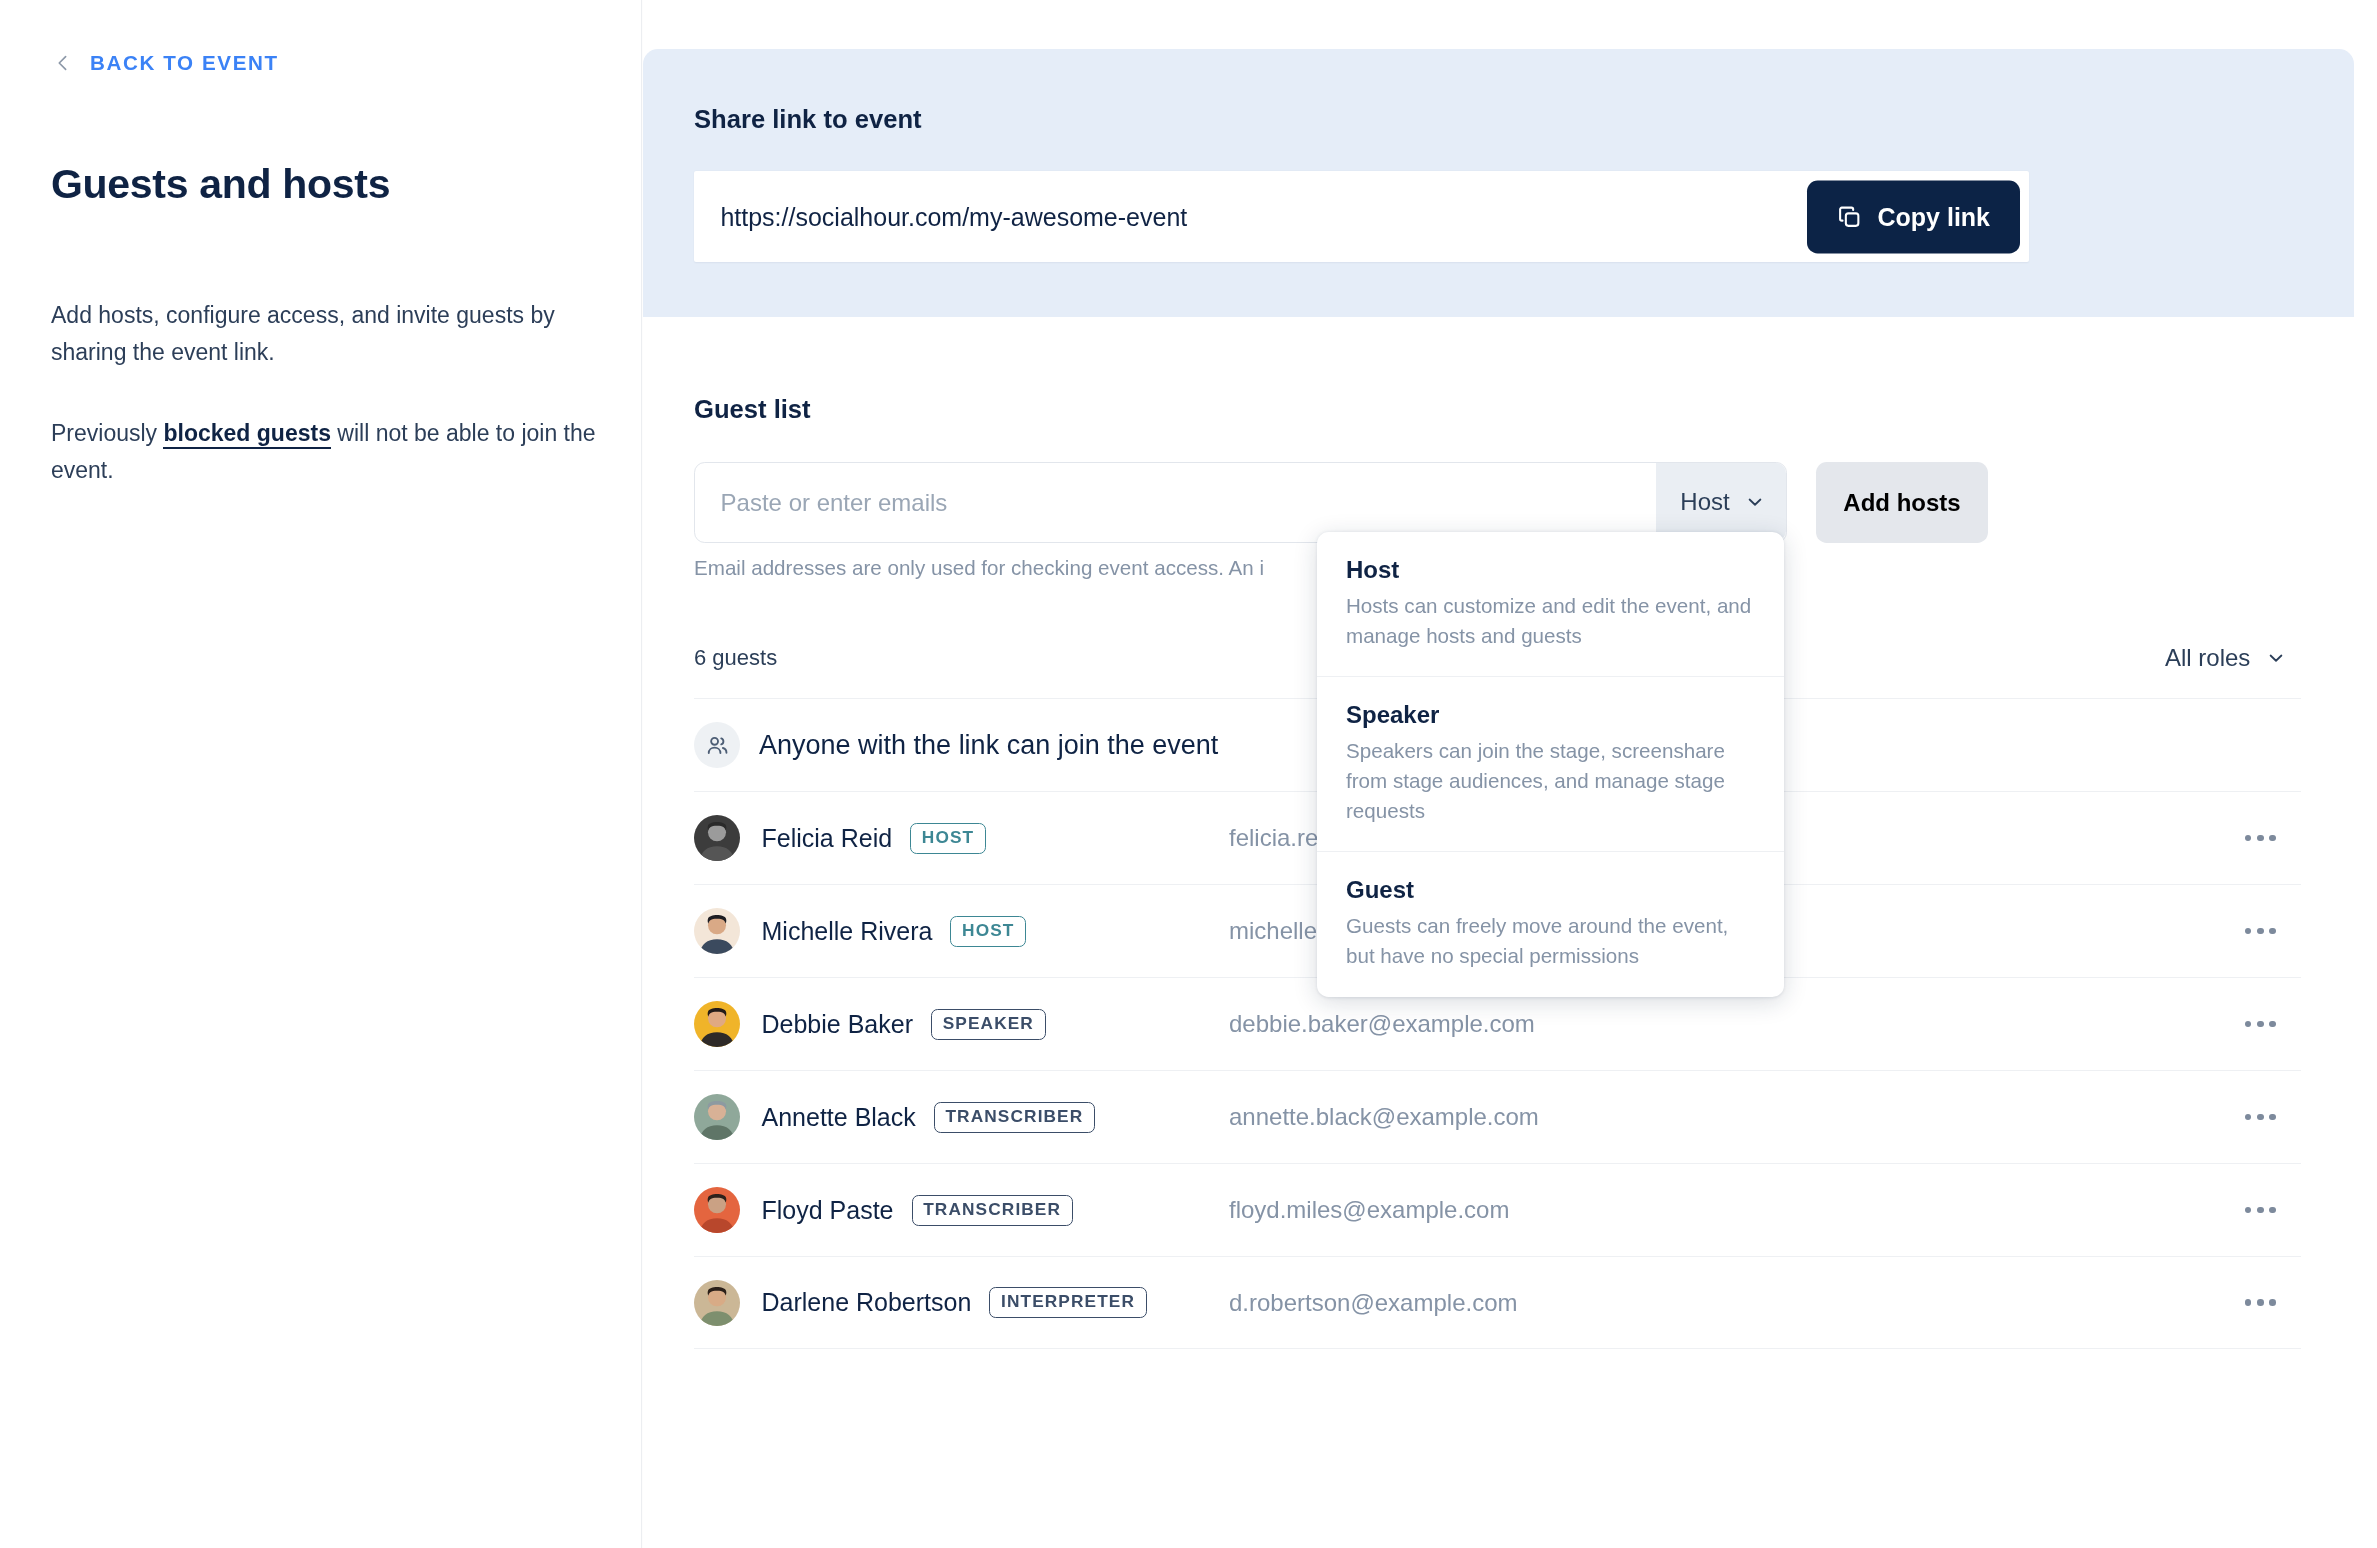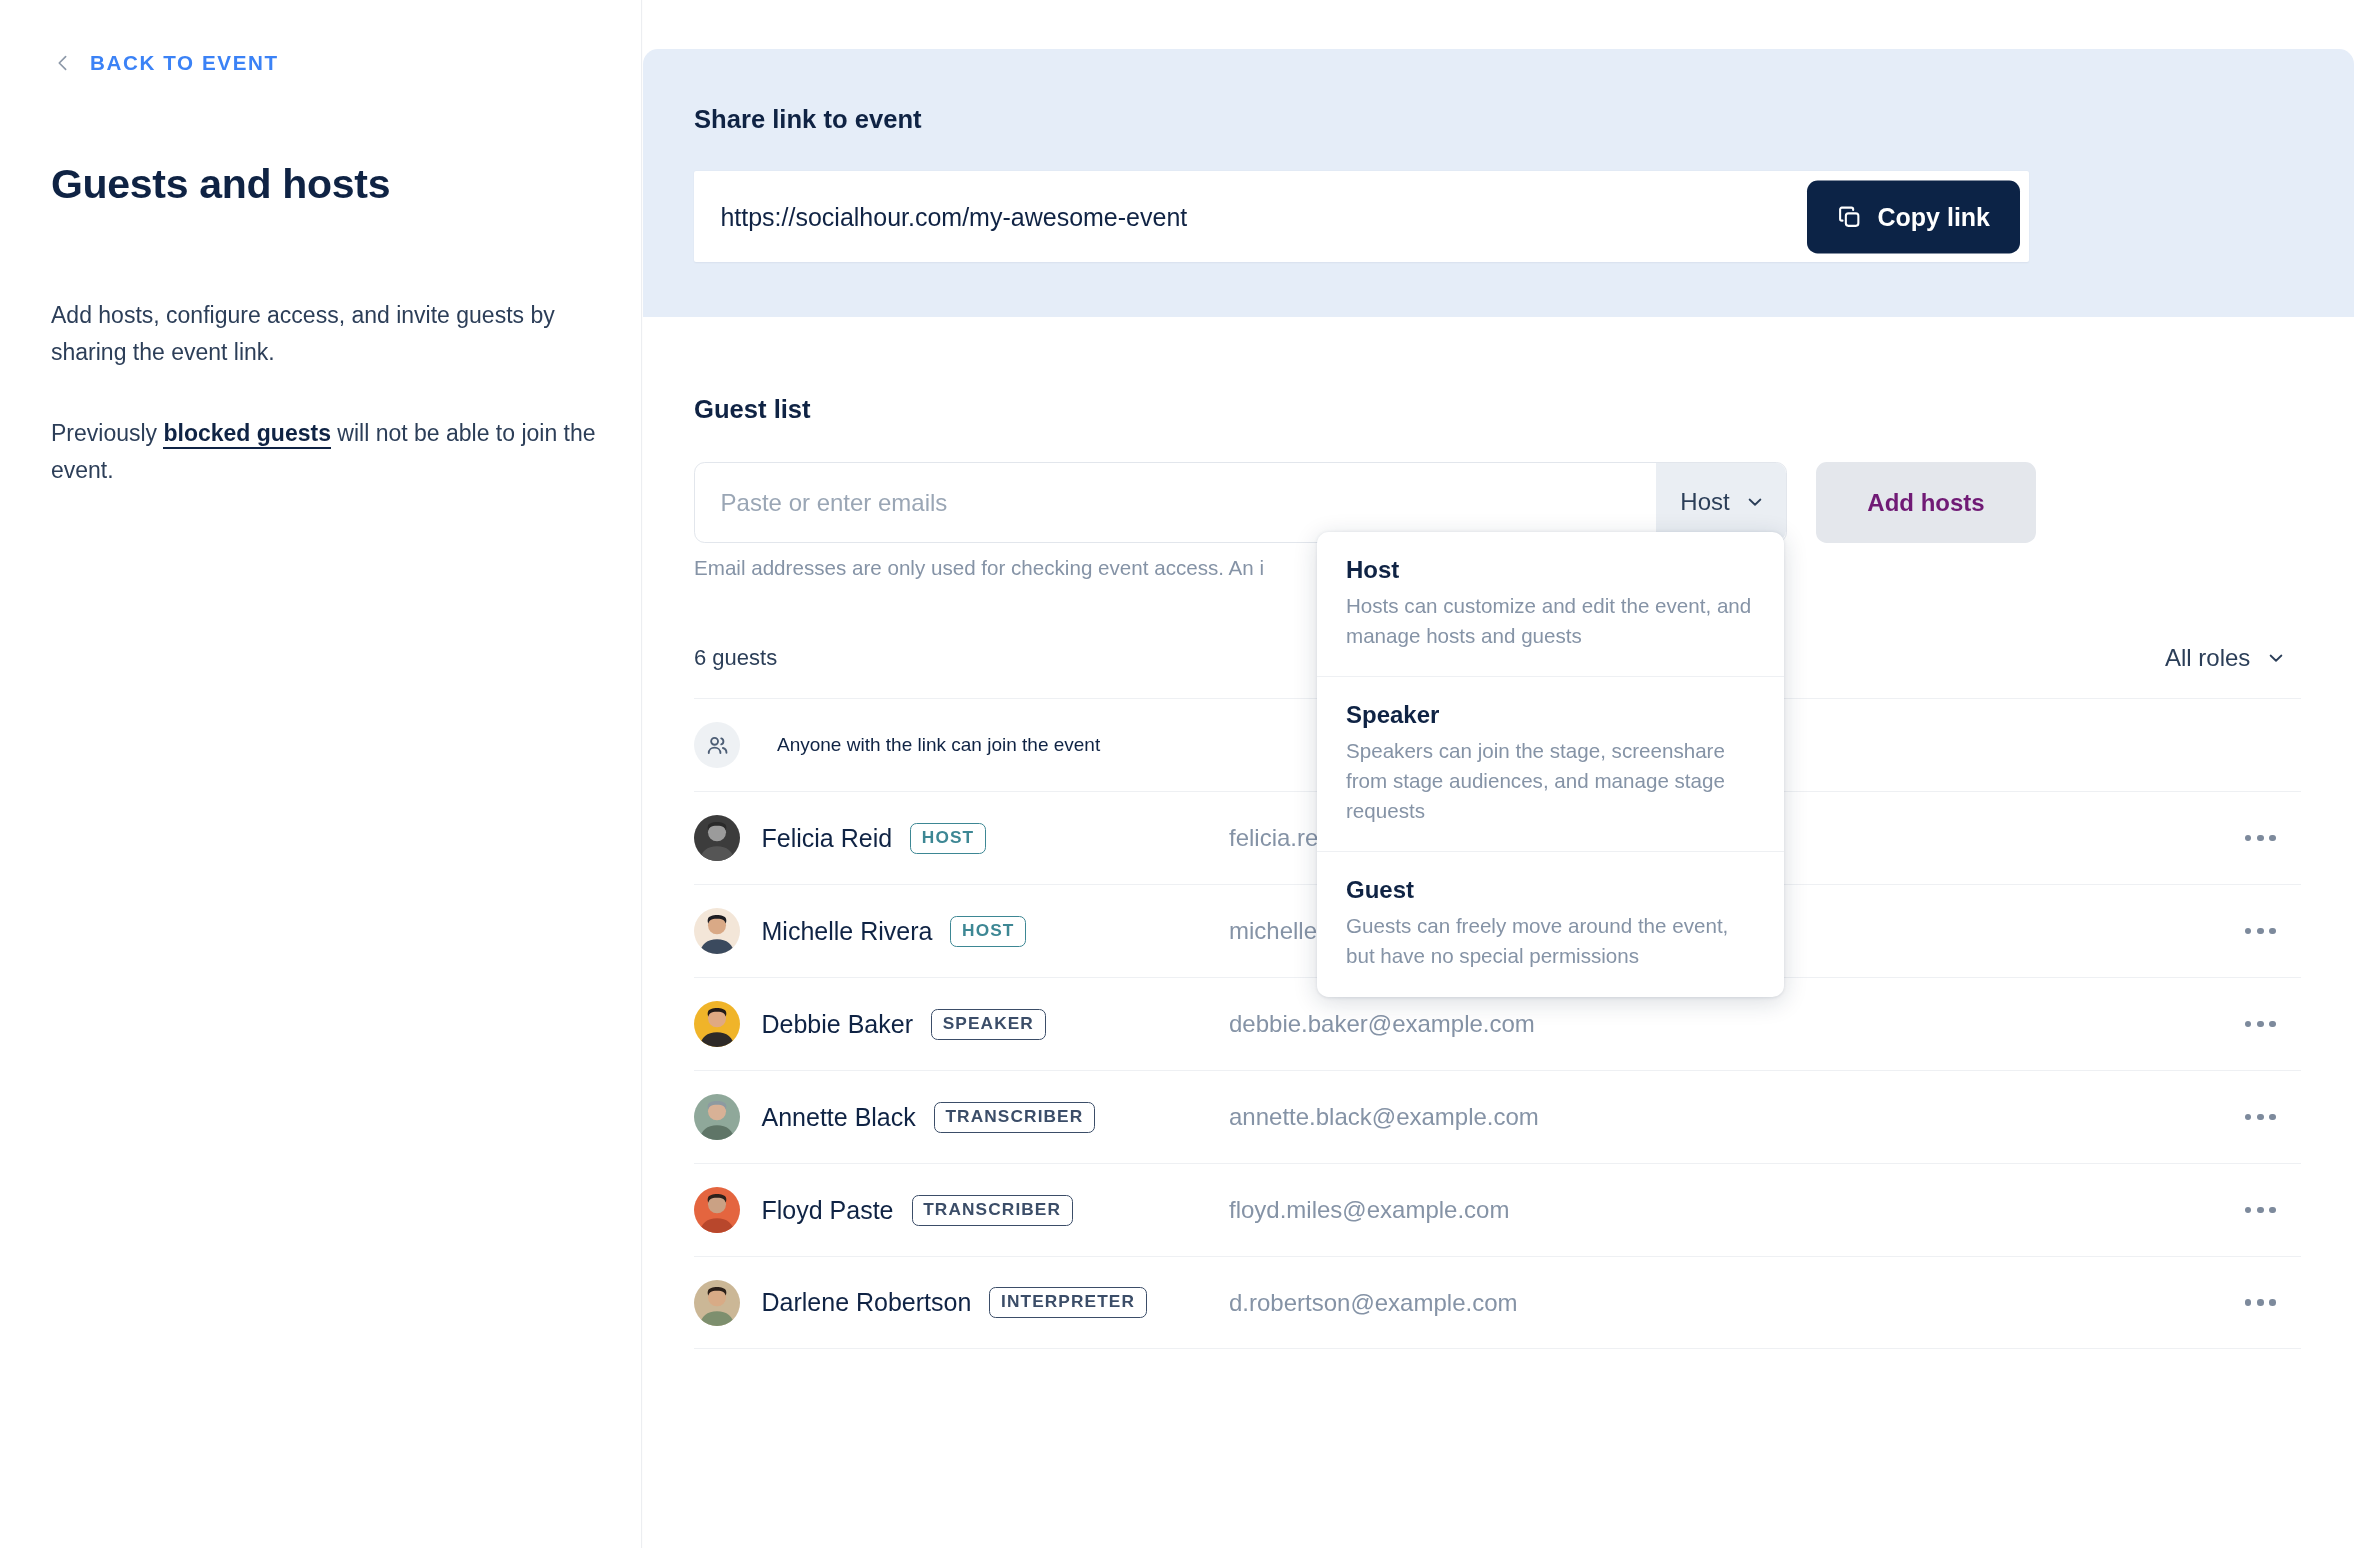--- a/index.html
+++ b/index.html
@@ -92,23 +92,23 @@
     font-size: 24px; color: #9aa6b5; white-space: nowrap;
   }
   .role-select {
     position: absolute; right: 0px; top: 0px; height: 78px; padding: 0 20.6px 0 24px;
     background: #eaeef3; border-radius: 0 10px 10px 0;
     display: flex; align-items: center; gap: 15.7px; cursor: pointer;
   }
   .role-select .lbl { font-size: 24px; color: #2b3e58; font-weight: 400; }
   .chev { width: 20px; height: 20px; display: block; }
   .add-hosts-btn {
-    position: absolute; left: 1816px; top: 462px; width: 220px; height: 81px;
+    position: absolute; left: 1816px; top: 462px; width: 172px; height: 81px;
     background: #e4e7ec; border: none; border-radius: 10.7px;
-    font-size: 24px; font-weight: 700; color: #701a75;
+    font-size: 24px; font-weight: 700; color: #000000;
     display: flex; align-items: center; justify-content: center; cursor: pointer;
     font-family: "Liberation Sans", sans-serif;
   }
   .helper-text {
     position: absolute; left: 694px; top: 556px;
     font-size: 20.6px; color: #8593a6; white-space: nowrap;
   }
 
   .count-row {
     position: absolute; left: 694px; top: 644px; width: 1607px;
@@ -149,21 +149,21 @@
   .dots {
     position: absolute; right: 15px; display: flex; gap: 5.8px; cursor: pointer;
     padding: 10px;
   }
   .dots i { width: 6.6px; height: 6.6px; border-radius: 50%; background: #7d8a9c; display: block; }
   .anyone-ico {
     width: 46px; height: 46px; border-radius: 50%; background: #eef1f4;
     display: flex; align-items: center; justify-content: center; flex: none;
   }
   .anyone-ico svg { width: 25px; height: 25px; display: block; }
-  .anyone-label { margin-left: 37px; font-size: 19px; color: #0f2344; }
+  .anyone-label { margin-left: 19px; font-size: 27px; color: #0f2344; }
 
   
   .popover {
     position: absolute; left: 1317px; top: 532px; width: 467px;
     background: #ffffff; border-radius: 11.6px;
     box-shadow: 0 5px 25px rgba(16,35,65,.16), 0 0.8px 3.3px rgba(16,35,65,.10);
     overflow: hidden; z-index: 50;
   }
   .pop-item { padding: 24px 29px 25.6px; cursor: pointer; }
   .pop-item + .pop-item { border-top: 1.2px solid #eef0f3; }

